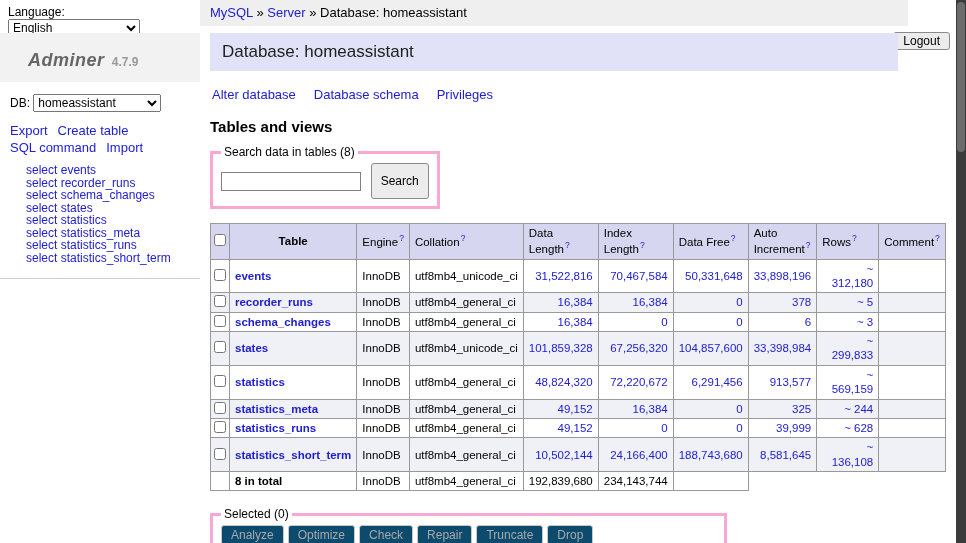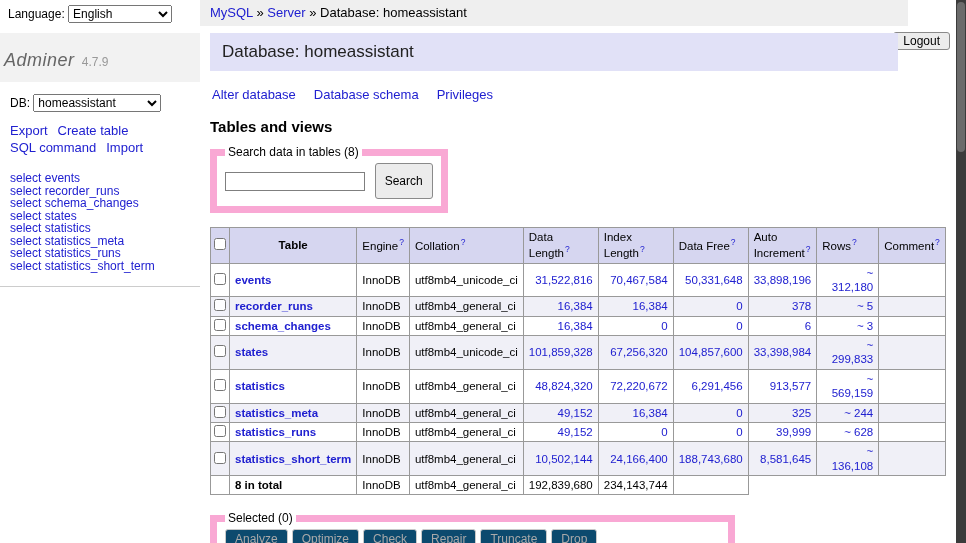--- a/index.html
+++ b/index.html
@@ -21,59 +21,59 @@
   button{
     font-family:"Liberation Sans","DejaVu Sans",sans-serif;font-size:12px;
     background:#ececec;border:1px solid #8a8a8a;border-radius:3px;padding:1px 9px;color:#000;
   }
   button:disabled{background:#0c4a6e;color:#a9a9a9;border-color:#c9c9c9;}
   select{font-family:"Liberation Sans","DejaVu Sans",sans-serif;font-size:12px;}
   input[type=text]{font-size:12px;border:1px solid #7f7f7f;padding:1px 3px;height:19px;}
 
   
   .lang-bar{position:absolute;left:0;top:0;width:200px;height:27px;padding:5px 8px;font-size:12px;}
-  .lang-bar select{width:104px;}
+  .lang-bar select{width:132px;}
   .breadcrumb-bar{
     position:absolute;left:200px;top:0;width:708px;height:26px;
     background:var(--c-breadcrumb-bg);padding:5px 10px;font-size:13px;white-space:nowrap;
   }
   .bc-sep{color:#000;}
   .logout-wrap{position:absolute;top:4px;right:16px;margin-top:28px;}
 
   
   .scrollbar{position:absolute;right:0;top:0;width:10px;height:543px;background:#3b3b3b;}
   .scrollbar .thumb{position:absolute;left:1px;top:2px;width:8px;height:150px;background:#6b6b6b;border-radius:4px;}
 
   
   .sidebar{position:absolute;left:0;top:27px;width:200px;}
   .sidebar h1{
-    margin:6px 0 0;padding:9px 4px;background:#f2f2f2;font-weight:normal;
+    margin:6px 0 0;padding:9px 28px;background:#f2f2f2;font-weight:bold;
   }
   .app-name{font-style:italic;color:#666;font-size:18px;letter-spacing:.5px;}
   .app-version{color:#999;font-size:12px;}
   .db-row{margin:12px 10px 0;font-size:12px;}
   .db-row select{width:128px;}
   .side-links{margin:10px 10px 0;line-height:17px;font-size:13px;}
   .side-link-row a{margin-right:10px;}
-  .table-list{margin:16px 0 0;padding:0 10px 14px;border-bottom:1px solid #ccc;font-size:12px;line-height:12.5px;}
+  .table-list{margin:8px 0 0;padding:0 26px 14px;border-bottom:1px solid #ccc;font-size:12px;line-height:12.5px;}
   .tbl-line{margin:0 0 0;padding:0;}
   .tbl-line a{white-space:nowrap;}
 
   
   .main{position:absolute;left:200px;top:27px;width:708px;padding:0 10px;}
   .main h2{
     margin:6px 0 0;padding:9px 12px;background:var(--c-title-bg);
     font-size:17px;font-weight:normal;color:#222;
   }
   .actions{margin:16px 2px 14px;}
   .actions a{margin-right:18px;}
   h3{font-size:15px;font-weight:bold;margin:16px 0 10px;color:#000;}
 
   fieldset{
-    display:inline-block;border:7px solid #f9a8d4;margin:0 0 12px;padding:4px 8px 7px;
+    display:inline-block;border:3px solid #f9a8d4;margin:0 0 12px;padding:4px 8px 7px;
   }
   legend{font-size:12px;padding:0 3px;}
   .search-fs input{width:140px;vertical-align:middle;}
   .search-fs button{margin-left:6px;vertical-align:middle;padding:10px 9px;}
 
   table{border-collapse:collapse;font-size:11.5px;margin:2px 0 14px;}
   td,th{border:1px solid var(--c-border);padding:2px 5px;line-height:1.25;}
   thead td,thead th{background:var(--c-thead-bg);}
   thead th{font-weight:bold;text-align:center;min-width:110px;}
   thead td{font-weight:normal;text-align:left;}

